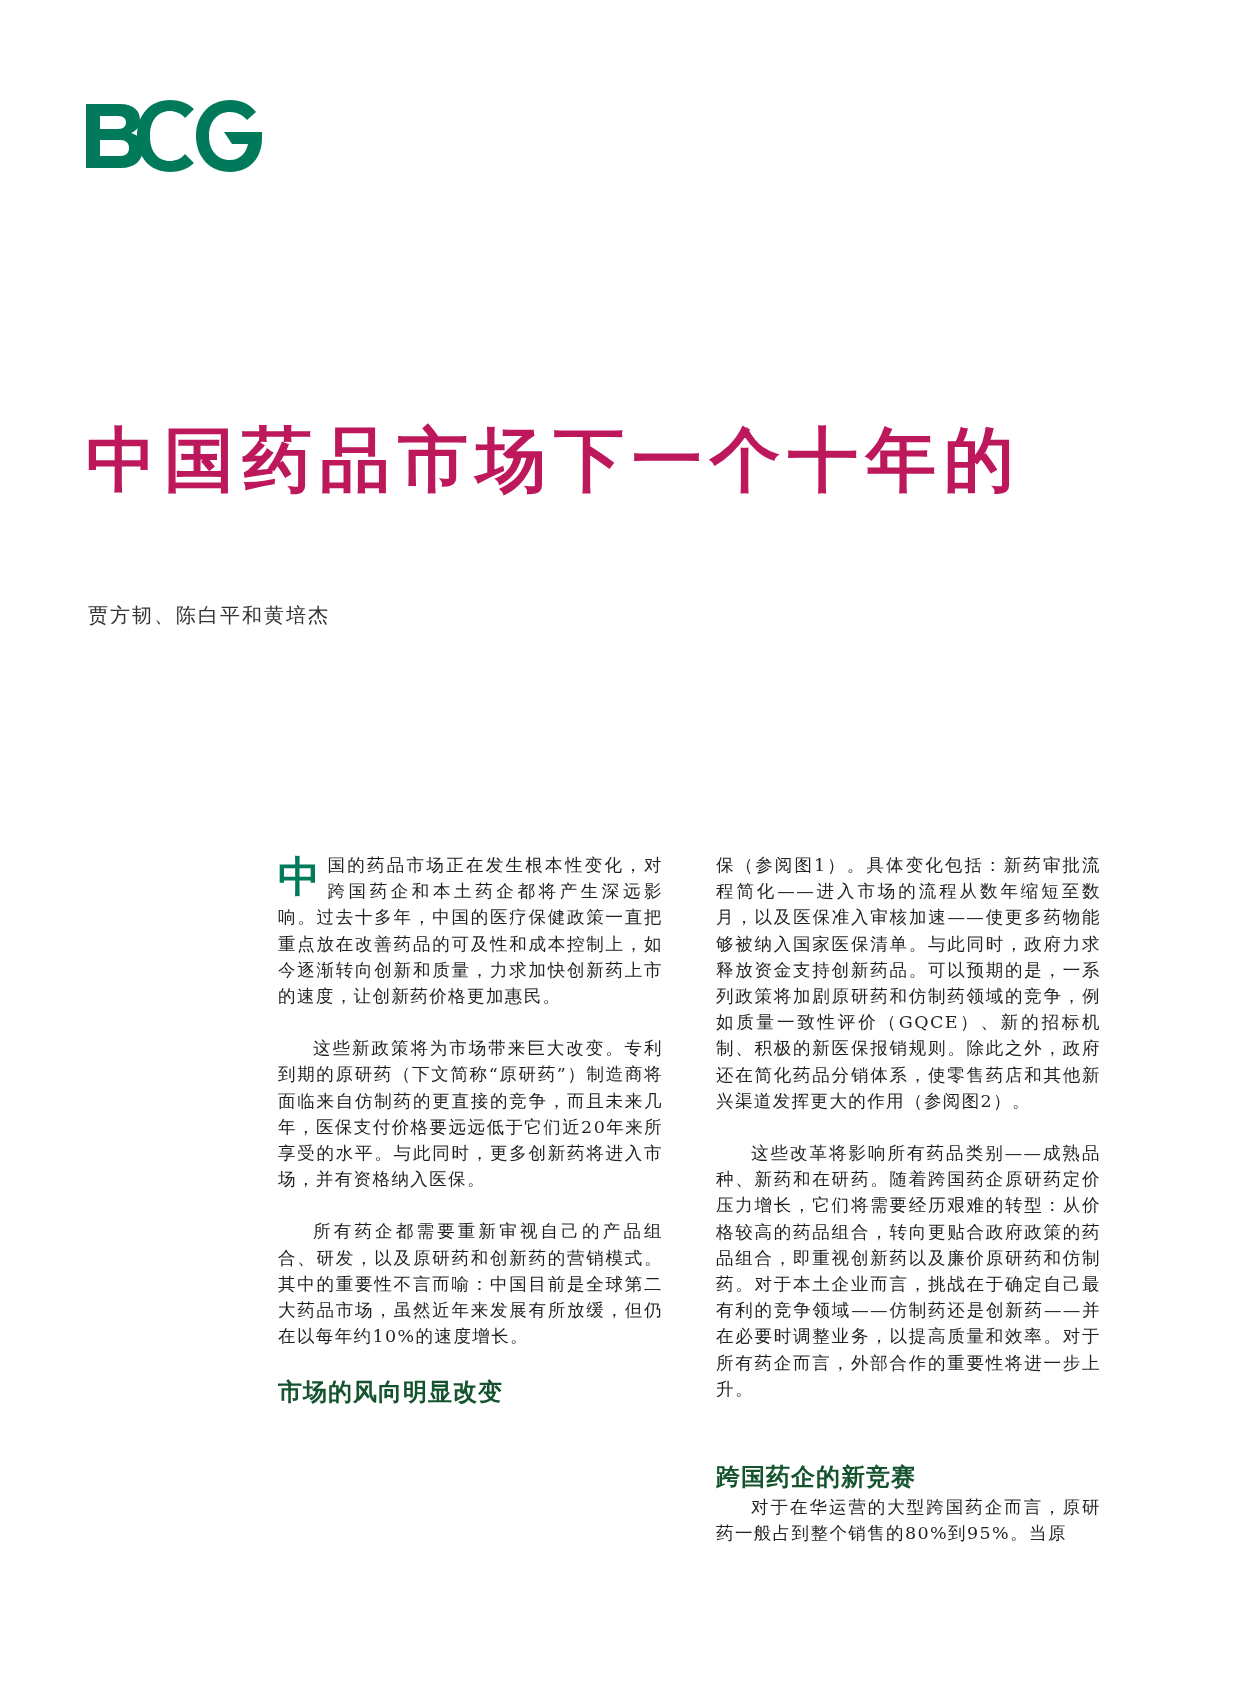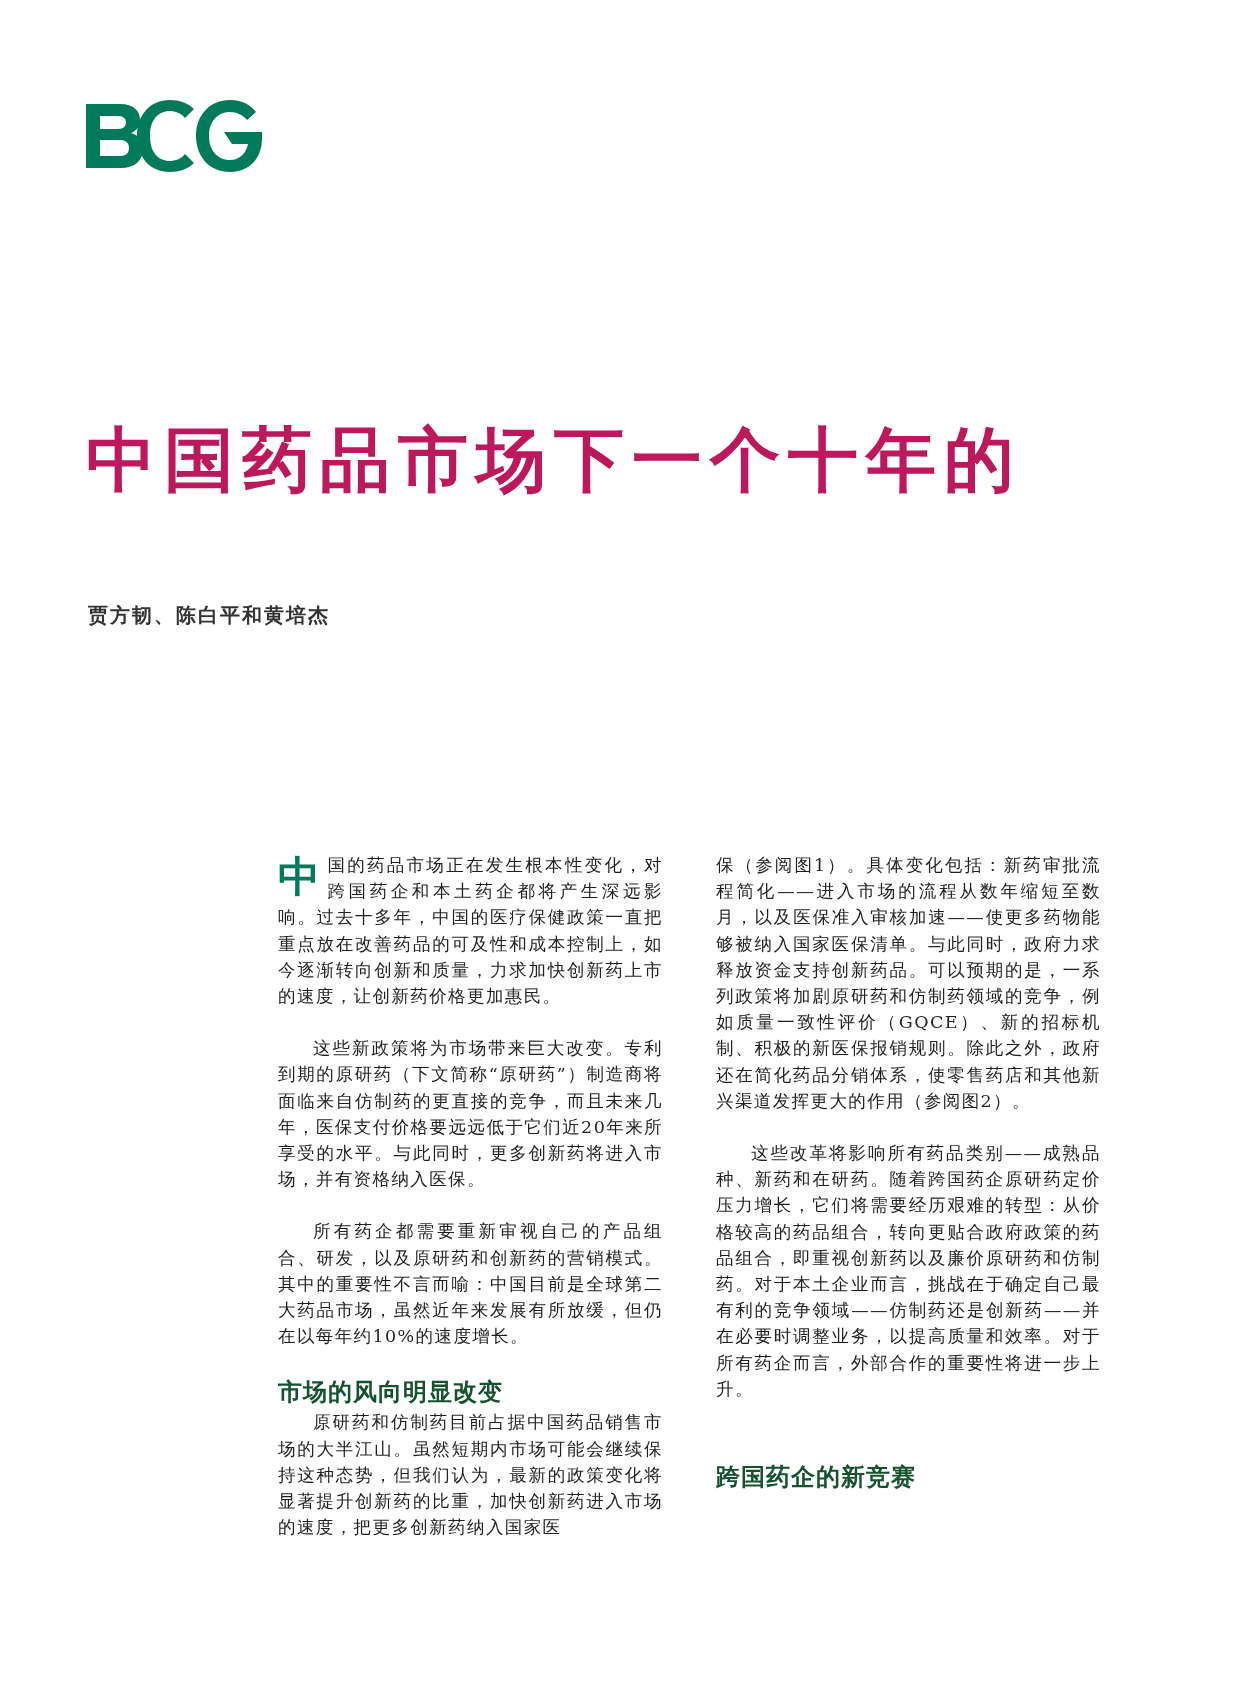--- a/index.html
+++ b/index.html
@@ -23,21 +23,20 @@
       line-height: 84px;
       letter-spacing: 8px;
       white-space: nowrap;
     }
     .title .line2 { display: block; padding-left: 0; }
     .authors {
       position: absolute; left: 88px; top: 602px;
       font-family: "DejaVu Sans", "Liberation Sans", sans-serif;
       font-size: 20px; color: #333333;
       letter-spacing: 2px;
-      font-weight: bold;
     }
     .col {
       position: absolute; top: 852px; width: 385px;
       font-size: 17.5px; line-height: 26.2px;
       text-align: justify;
       letter-spacing: 1.4px;
       color: #231f20;
     }
     .col-left { left: 278px; }
     .col-right { left: 716px; }
@@ -85,21 +84,21 @@
 
 <div class="authors">贾方韧、陈白平和黄培杰</div>
 
 <div class="col col-left">
   <p class="first">
     <span class="dropcap">中</span><span>国的药品市场正在发生根本性变化，对跨国药企和本土药企都将产生深远影响。过去十多年，中国的医疗保健政策一直把重点放在改善药品的可及性和成本控制上，如今逐渐转向创新和质量，力求加快创新药上市的速度，让创新药价格更加惠民。</span>
   </p>
   <p>这些新政策将为市场带来巨大改变。专利到期的原研药（下文简称“原研药”）制造商将面临来自仿制药的更直接的竞争，而且未来几年，医保支付价格要远远低于它们近20年来所享受的水平。与此同时，更多创新药将进入市场，并有资格纳入医保。</p>
   <p>所有药企都需要重新审视自己的产品组合、研发，以及原研药和创新药的营销模式。其中的重要性不言而喻：中国目前是全球第二大药品市场，虽然近年来发展有所放缓，但仍在以每年约10%的速度增长。</p>
   <h2>市场的风向明显改变</h2>
-  <p class="after-h">原研药和仿制药目前占据中国药品销售市场的大半江山。虽然短期内市场可能会继续保持这种态势，但我们认为，最新的政策变化将显著提升创新药的比重，加快创新药进入市场的速度，把更多创新药纳入国家医</p>
 </div>
 
 <div class="col col-right">
   <p class="no-indent">保（参阅图1）。具体变化包括：新药审批流程简化——进入市场的流程从数年缩短至数月，以及医保准入审核加速——使更多药物能够被纳入国家医保清单。与此同时，政府力求释放资金支持创新药品。可以预期的是，一系列政策将加剧原研药和仿制药领域的竞争，例如质量一致性评价（GQCE）、新的招标机制、积极的新医保报销规则。除此之外，政府还在简化药品分销体系，使零售药店和其他新兴渠道发挥更大的作用（参阅图2）。</p>
   <p>这些改革将影响所有药品类别——成熟品种、新药和在研药。随着跨国药企原研药定价压力增长，它们将需要经历艰难的转型：从价格较高的药品组合，转向更贴合政府政策的药品组合，即重视创新药以及廉价原研药和仿制药。对于本土企业而言，挑战在于确定自己最有利的竞争领域——仿制药还是创新药——并在必要时调整业务，以提高质量和效率。对于所有药企而言，外部合作的重要性将进一步上升。</p>
   <div class="spacer-right"></div>
   <h2>跨国药企的新竞赛</h2>
+  <p class="after-h">对于在华运营的大型跨国药企而言，原研药一般占到整个销售的80%到95%。当原</p>
 </div>
 
 </body></html>

